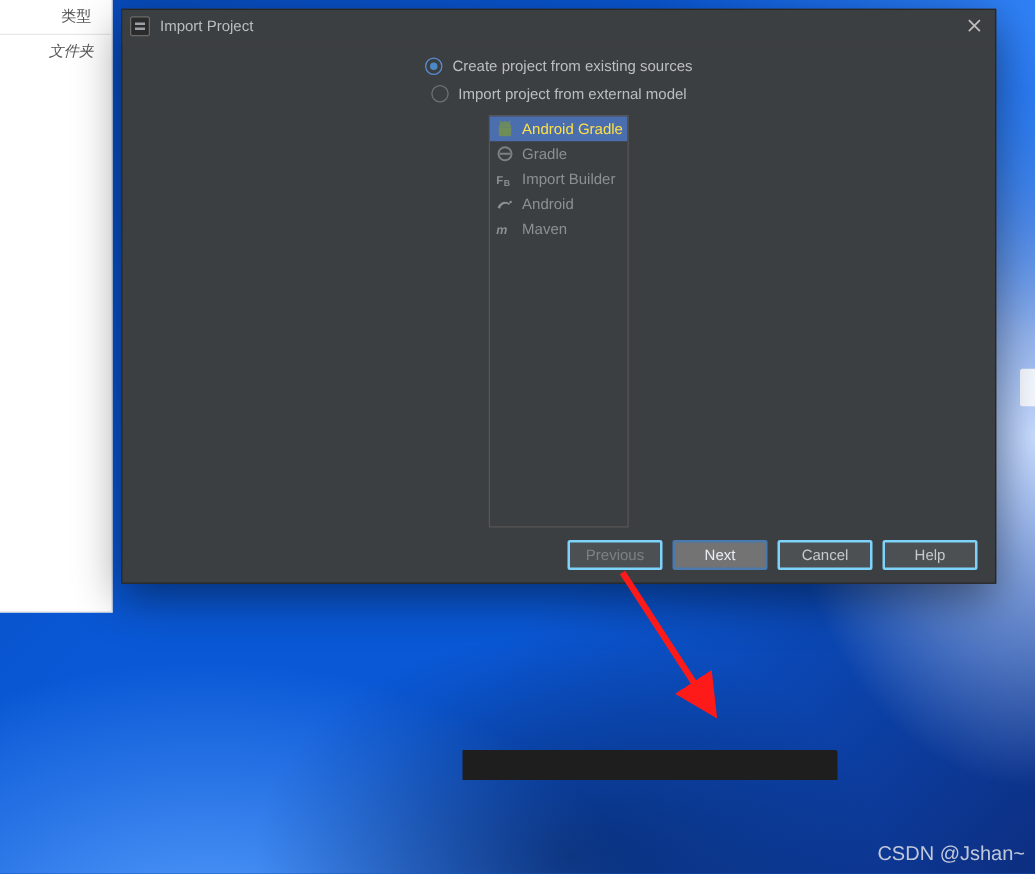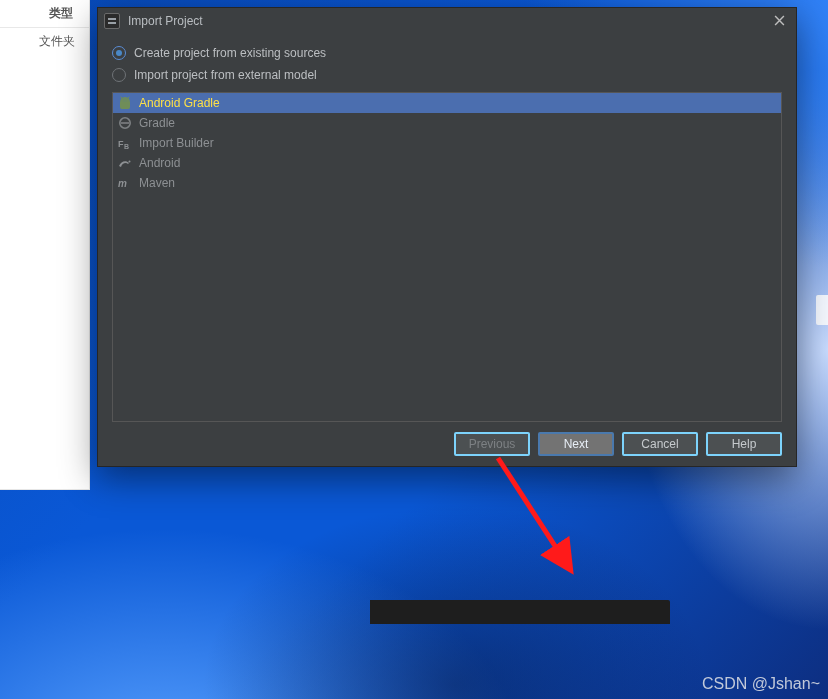--- a/index.html
+++ b/index.html
@@ -19,22 +19,22 @@
       content:"";position:absolute;inset:0;
       background:
         radial-gradient(ellipse 420px 300px at 55% 98%, rgba(8,30,80,.55) 0%, rgba(8,30,80,0) 60%);
     }
 
     
     .left-panel {
       position: absolute; left: 0; top: 0; width: 90px; height: 490px;
       background: #ffffff; border: 1px solid #e6e6e6; border-left: none; border-top: none;
     }
-    .left-panel .hdr { height: 28px; border-bottom: 1px solid #e8e8e8; display:flex; align-items:center; justify-content:flex-end; padding-right:16px; color:#555; font-size:12px;font-weight:bold; }
-    .left-panel .row { height: 26px; display:flex; align-items:center; justify-content:flex-end; padding-right:14px; color:#555; font-size:12px; }
+    .left-panel .hdr { height: 28px; border-bottom: 1px solid #e8e8e8; display:flex; align-items:center; justify-content:flex-end; padding-right:16px; color:#555; font-size:12px; }
+    .left-panel .row { height: 26px; display:flex; align-items:center; justify-content:flex-end; padding-right:14px; color:#555; font-size:12px;font-style:italic; }
 
     
     .dark-strip {
       position: absolute; left: 370px; top: 600px; width: 300px; height: 24px;
       background: #1e1e1e; border-top-right-radius: 2px;
     }
 
     
     .dialog {
       position: absolute; left: 97px; top: 7px; width: 700px; height: 460px;
@@ -51,21 +51,21 @@
     .title-icon::before{content:"";position:absolute;left:3px;right:3px;top:4px;height:2px;background:#9aa0a6;}
     .title-icon::after{content:"";position:absolute;left:3px;right:3px;bottom:4px;height:2px;background:#9aa0a6;}
     .title-text { color:#b9bdc1; font-size:12px; margin-left:8px; }
     .title-spacer { flex:1; }
     .title-close {
       width: 26px; height: 26px; display:flex; align-items:center; justify-content:center;
       color:#bdbdbd; cursor:pointer;
     }
     .title-close svg { width:11px; height:11px; }
 
-    .content { padding: 8px 14px 0 14px; flex:1; display:flex; flex-direction:column; }
+    .content { padding: 8px 14px 0 14px; flex:1; display:flex; flex-direction:column;align-items:center; }
 
     .radio-row { display:flex; align-items:center; height:22px; cursor:pointer; }
     .radio {
       width:14px; height:14px; border-radius:50%;
       border:1px solid #6f7377; background:#3c3f41; position:relative; margin-right:8px;
     }
     .radio.checked { border-color:#5a8dd6; }
     .radio.checked::after { content:""; position:absolute; inset:3px; border-radius:50%; background:#4a88c7; }
     .radio-label { color:#bcbfc2; font-size:12px; }
 

